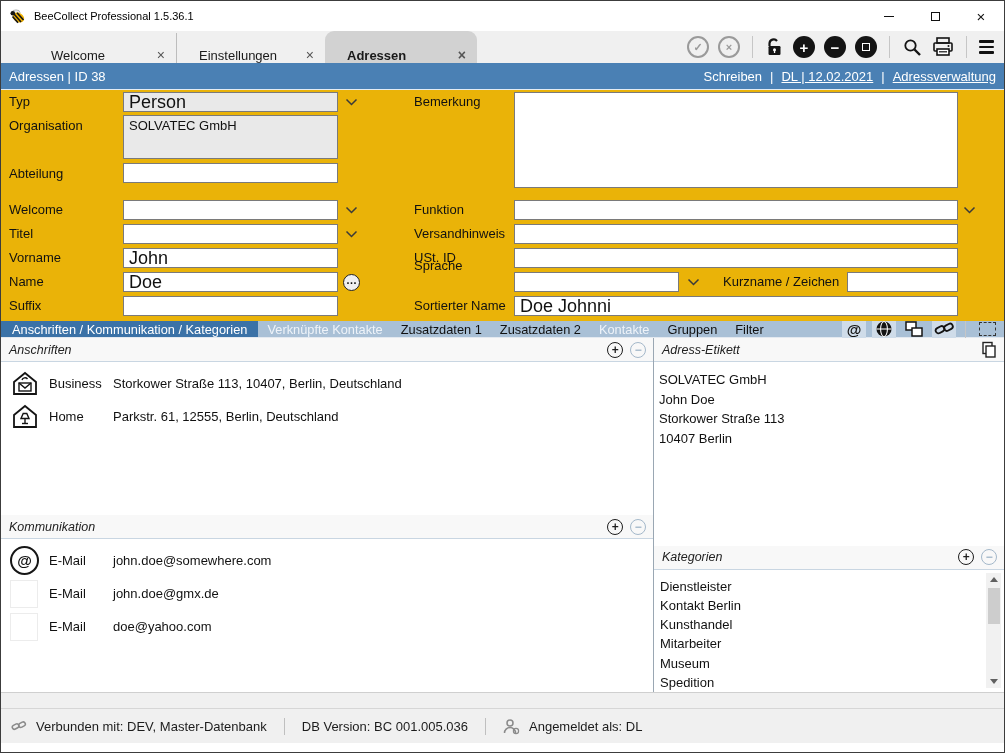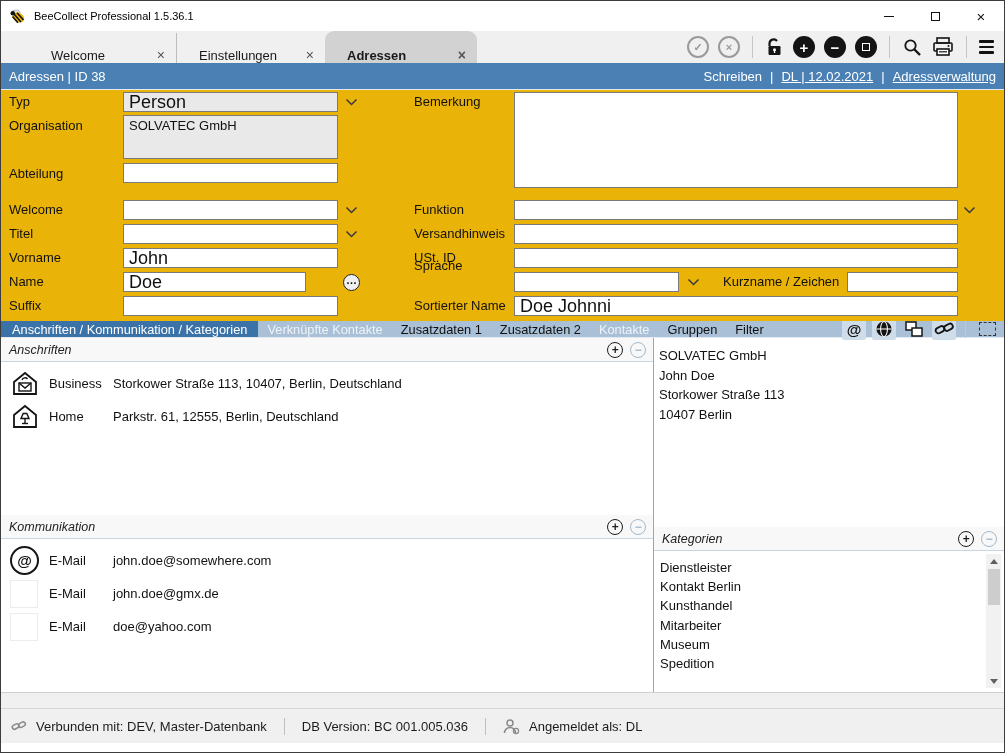--- a/index.html
+++ b/index.html
@@ -212,21 +212,21 @@
     <span class="chev" style="left:344px;top:140px">
         <svg width="13" height="8" viewBox="0 0 13 8">
           <path d="M1.5 1.5 L6.5 6.5 L11.5 1.5" fill="none" stroke="#3a3a3a" stroke-width="1.5"></path>
         </svg>
       </span>
 
     <span class="flabel" style="left:8px;top:158px">Vorname</span>
     <input class="fld" style="left: 122px; top: 158px; width: 215px;" value="John">
 
     <span class="flabel" style="left:8px;top:182px">Name</span>
-    <input class="fld" style="left: 122px; top: 182px; width: 183px;" value="Doe">
+    <input class="fld" style="left: 122px; top: 182px; width: 215px;" value="Doe">
     <span class="dots" style="left:342px;top:184px">…</span>
 
     <span class="flabel" style="left:8px;top:206px">Suffix</span>
     <input class="fld" style="left: 122px; top: 206px; width: 215px;" value="">
 
     <span class="flabel" style="left:413px;top:2px">Bemerkung</span>
     <textarea class="fld" style="left: 513px; top: 2px; width: 444px; height: 96px;"></textarea>
 
     <span class="flabel" style="left:413px;top:110px">Funktion</span>
     <input class="fld" style="left: 513px; top: 110px; width: 444px;" value="">
@@ -357,20 +357,30 @@
           <span class="ric">
               <span class="emptybox"></span>
             </span>
           <span class="rlabel">E-Mail</span>
           <span class="rval">doe@yahoo.com</span>
         </div>
       </div>
     </div>
 
     <div class="rpane">
+      <div class="shead">
+        <span>Adress-Etikett</span>
+          <span class="sp"></span>
+        <span style="display:flex">
+          <svg width="16" height="17" viewBox="0 0 16 17">
+              <rect x="2" y="1.5" width="9" height="11" fill="#fff" stroke="#222" stroke-width="1.4"></rect>
+              <rect x="5" y="5" width="9" height="11" fill="#fff" stroke="#222" stroke-width="1.4"></rect>
+            </svg>
+        </span>
+      </div>
       <div class="etikett">
         <div>SOLVATEC GmbH</div>
         <div>John Doe</div>
         <div>Storkower Straße 113</div>
         <div>10407 Berlin</div>
       </div>
       <div class="shead">
         <span>Kategorien</span>
           <span class="sp"></span>
         <span class="pm plus">+</span>

